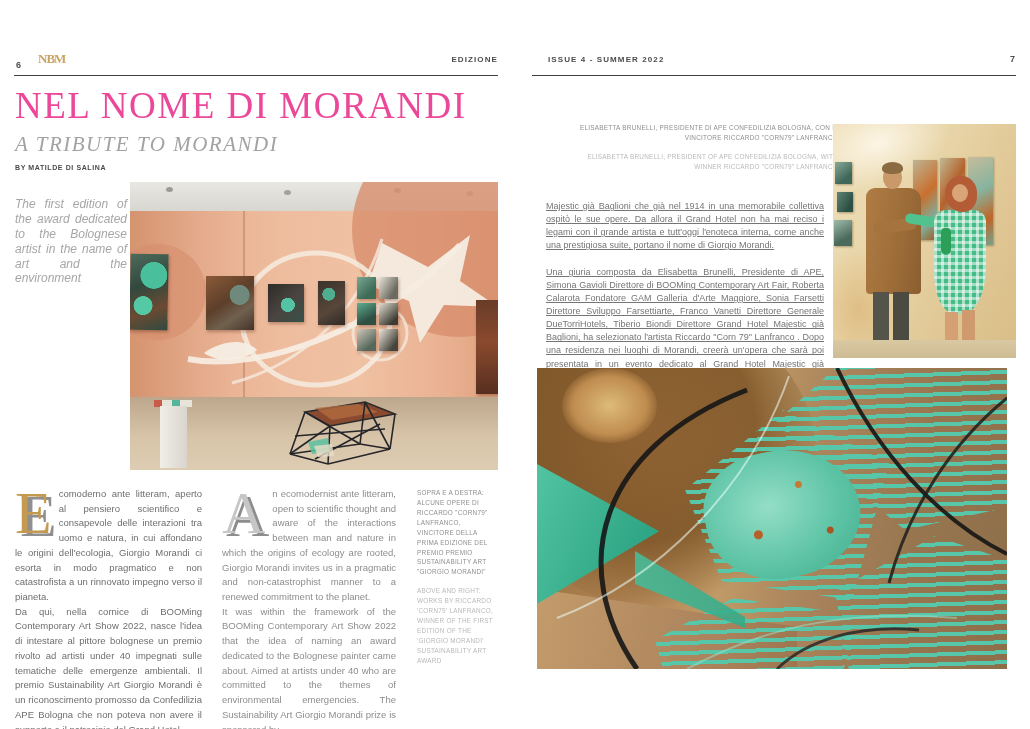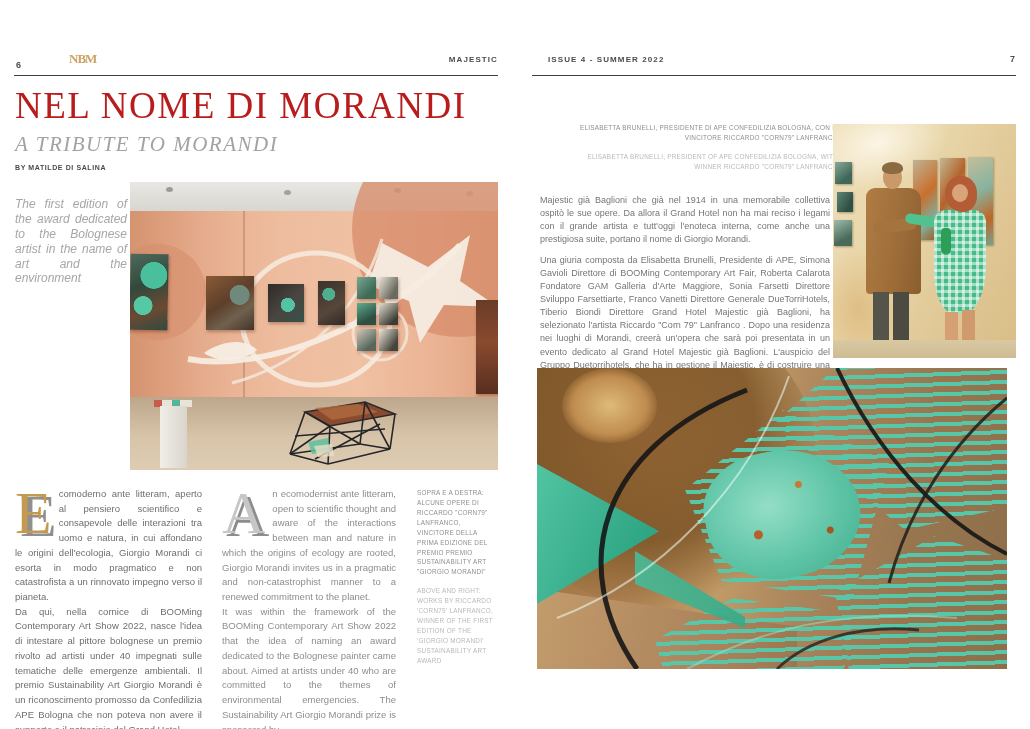--- a/index.html
+++ b/index.html
@@ -3,24 +3,24 @@
 <meta charset="utf-8">
 <style>
   html,body{margin:0;padding:0;background:#ffffff;}
   #spread{position:relative;width:1030px;height:729px;background:#fff;overflow:hidden;
           font-family:"Liberation Sans",sans-serif;color:#555;}
   .abs{position:absolute;}
 
   
   .hd{font-size:8px;font-weight:bold;letter-spacing:1.1px;color:#4c4c4c;}
   .rule{border-top:1.5px solid #3e3e3e;height:0;}
-  .logo{font-family:"Liberation Serif",serif;font-size:13px;color:#c9a465;letter-spacing:-1px;font-weight:bold;margin-left:31px;}
-
-  
-  .title{font-family:"Liberation Serif",serif;font-size:37px;letter-spacing:1.5px;color:#b91c1c;white-space:nowrap;}
+  .logo{font-family:"Liberation Serif",serif;font-size:13px;color:#c9a465;letter-spacing:-1px;font-weight:bold;}
+
+  
+  .title{font-family:"Liberation Serif",serif;font-size:37px;letter-spacing:1.5px;color:#ec4899;white-space:nowrap;}
   .subtitle{font-family:"Liberation Serif",serif;font-style:italic;font-size:21px;letter-spacing:1.5px;color:#a2a2a2;white-space:nowrap;}
   .byline{font-size:7px;font-weight:bold;letter-spacing:.6px;color:#4a4a4a;}
 
   
   .intro-it{font-size:12px;line-height:1.24;color:#585858;text-align:justify;}
   .intro-en{font-size:12px;line-height:1.24;color:#a6a6a6;text-align:justify;font-style:italic;margin-top:11px;}
 
   
   .colp{font-size:9.5px;line-height:1.55;text-align:justify;margin:0;}
   .col1 .colp{color:#6e6e6e;}
@@ -29,21 +29,21 @@
   .dc-e{color:#c49a50;text-shadow:5px 3px 0 #8f8f8f;}
   .dc-a{color:#c6c6c6;text-shadow:4px 3px 0 #8d8d8d;}
 
   
   .cap{font-size:6.4px;line-height:1.55;letter-spacing:.25px;}
   .cap-it{color:#8f8f8f;}
   .cap-en{color:#b9b9b9;margin-top:9px;}
   .rp-cap{text-align:right;}
 
   
-  .rbody p{font-size:9px;line-height:1.45;color:#757575;text-align:justify;margin:8px;}
+  .rbody p{font-size:9px;line-height:1.45;color:#757575;text-align:justify;margin:14px;text-decoration:underline;}
 
   
   .gallery{left:130px;top:182px;width:368px;height:288px;overflow:hidden;background:#e9b394;}
   .g-ceiling{left:0;top:0;width:368px;height:31px;background:linear-gradient(#e8e7e3,#d7d5cf);}
   .g-spot{left:36px;top:5px;width:7px;height:5px;border-radius:50%;background:#9b9b97;
           box-shadow:118px 3px 0 #a2a29e,228px 1px 0 #a2a29e,300px 4px 0 #b0b0ac;}
   .g-wall{left:0;top:29px;width:368px;height:187px;
           background:linear-gradient(90deg,#dd9f7b 0%,#e8b091 18%,#eebc9e 42%,#f0c1a3 62%,#e9b192 86%,#dfa17c 100%);}
   .g-wallshade{left:0;top:29px;width:114px;height:187px;background:linear-gradient(90deg,rgba(186,106,70,.22),rgba(0,0,0,0));}
   .g-corner{left:113px;top:29px;width:2px;height:187px;background:rgba(150,80,50,.3);}
@@ -110,21 +110,21 @@
 
 <div id="spread">
 
   <div class="abs" style="left:16px;top:54px;">
     <span class="hd" style="font-size:9px;">6</span>
   </div>
   <div class="abs logo" style="left:38px;top:51px;">
     <span>NBM</span>
   </div>
   <div class="abs hd" style="left:14px;top:55px;width:484px;text-align:right;">
-    <span>MAJESTIC</span>
+    <span>EDIZIONE</span>
   </div>
   <div class="abs rule" style="left:14px;top:75px;width:484px;"></div>
 
   <div class="abs title" style="left:15px;top:84px;">
     <span>NEL NOME DI MORANDI</span>
   </div>
   <div class="abs subtitle" style="left:15px;top:132px;">
     <span>A TRIBUTE TO MORANDI</span>
   </div>
   <div class="abs byline" style="left:15px;top:164px;">

